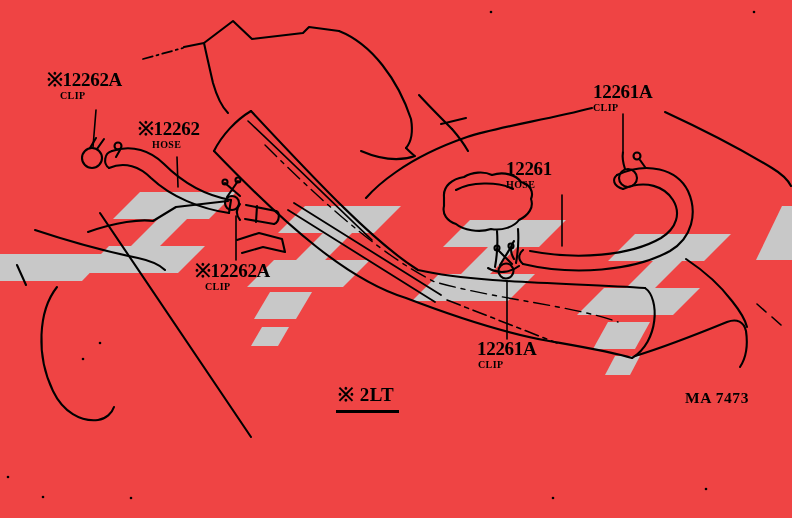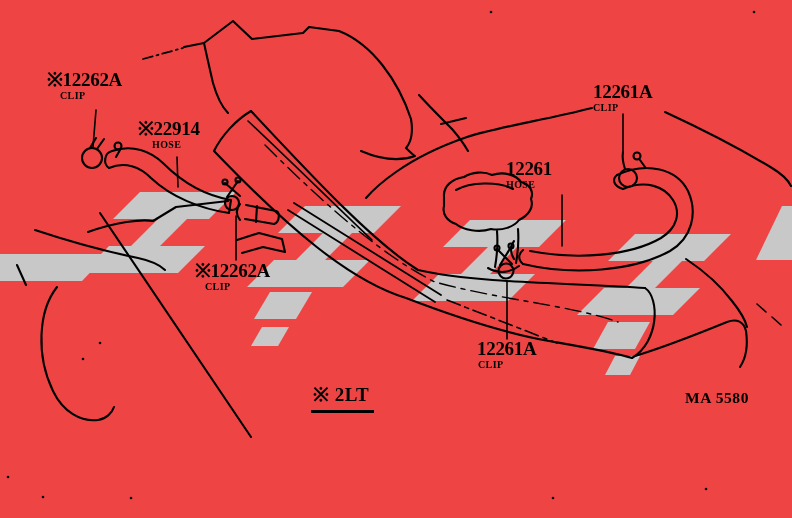--- a/index.html
+++ b/index.html
@@ -9,21 +9,21 @@
     background:#ef4444;
     overflow:hidden;
     font-family:Liberation Serif, serif;
   }
   #lineart{position:absolute;left:0;top:0;}
   .callout{position:absolute;color:#000;line-height:1;white-space:nowrap;}
   .pn{font-weight:bold;font-size:19px;letter-spacing:-0.3px;}
   .sub{font-weight:bold;font-size:10px;letter-spacing:0.4px;}
   .note{
     position:absolute;color:#000;font-weight:bold;font-size:19px;
-    border-bottom:3px solid #000;padding:0 5px 3px 2px;letter-spacing:0.5px;
+    border-bottom:3px solid #000;padding:0 5px 3px 2px;letter-spacing:0.5px;margin-left:25px;
   }
   .figcode{position:absolute;color:#000;font-weight:bold;font-size:15.5px;letter-spacing:0.6px;}
 </style>
 </head>
 <body>
 
 <div id="stage">
 
   <svg id="lineart" width="792" height="518" viewBox="0 0 792 518">
 
@@ -154,21 +154,21 @@
       </g>
     </g>
   </svg>
 
   <div class="callout" style="left:47px;top:70px;">
     <div class="pn">※12262A</div>
     <div class="sub" style="margin:2px 0 0 13px;">CLIP</div>
   </div>
 
   <div class="callout" style="left:138px;top:119px;">
-    <div class="pn">※22914</div>
+    <div class="pn">※12262</div>
     <div class="sub" style="margin:2px 0 0 14px;">HOSE</div>
   </div>
 
   <div class="callout" style="left:195px;top:261px;">
     <div class="pn">※12262A</div>
     <div class="sub" style="margin:2px 0 0 10px;">CLIP</div>
   </div>
 
   <div class="callout" style="left:593px;top:82px;">
     <div class="pn">12261A</div>
@@ -180,15 +180,15 @@
     <div class="sub" style="margin:2px 0 0 0;">HOSE</div>
   </div>
 
   <div class="callout" style="left:477px;top:339px;">
     <div class="pn">12261A</div>
     <div class="sub" style="margin:2px 0 0 1px;">CLIP</div>
   </div>
 
   <div class="note" style="left:311px;top:381px;">※ 2LT</div>
 
-  <div class="figcode" style="left:685px;top:389px;">MA 5580</div>
+  <div class="figcode" style="left:685px;top:389px;">MA 7473</div>
 
 </div>
 
 </body></html>

